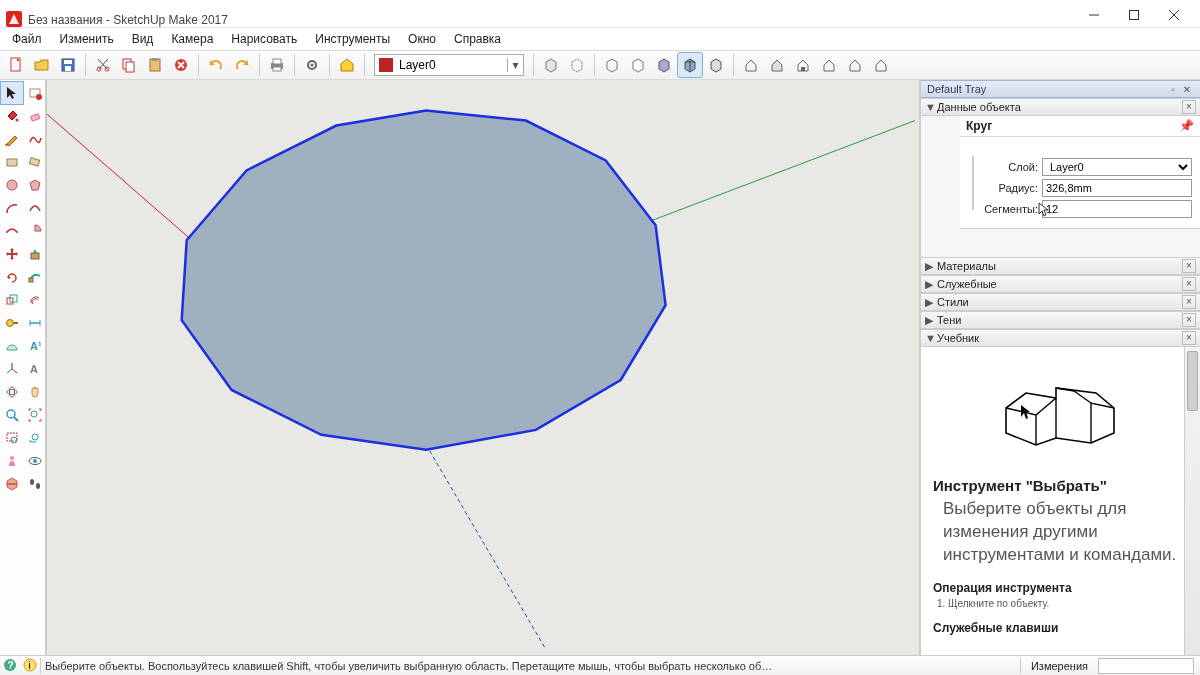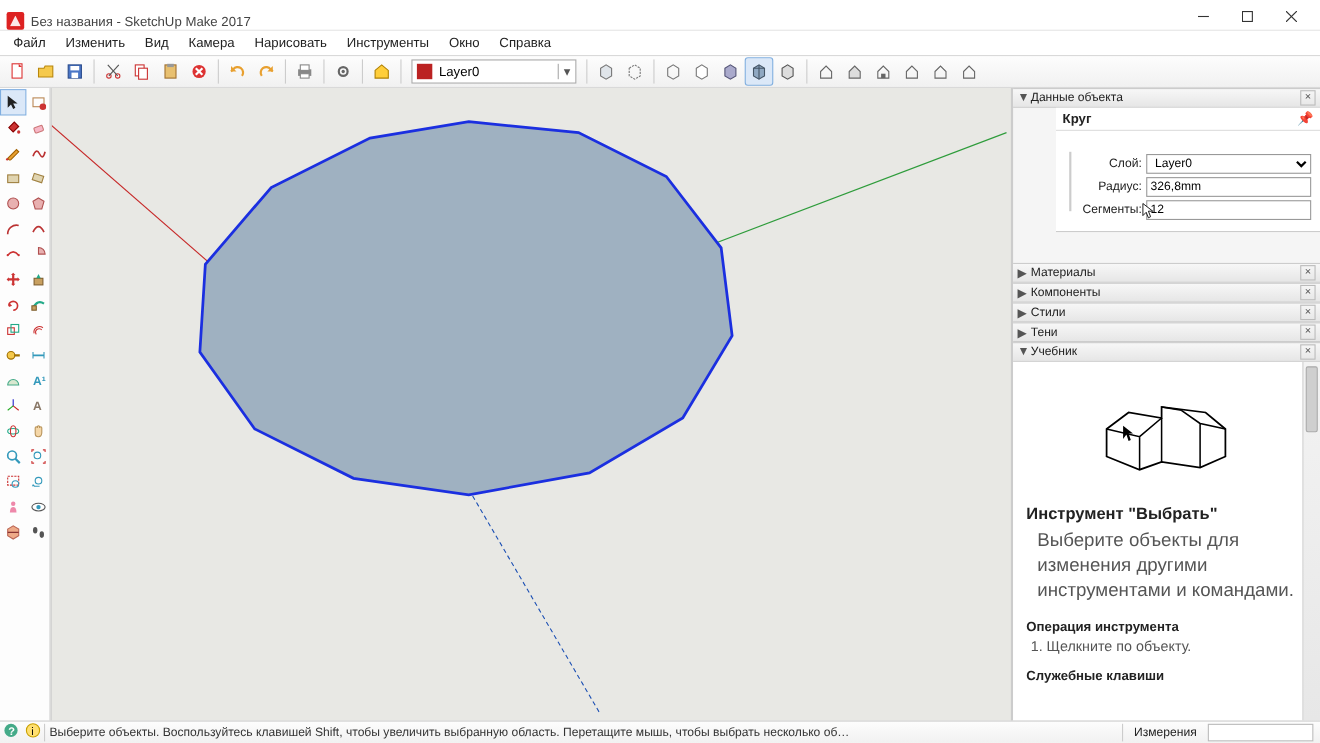--- a/index.html
+++ b/index.html
@@ -50,21 +50,21 @@
 .ef-row { display: flex; align-items: center; margin-bottom: 3px; }
 .ef-row label { width: 62px; font-size: 11px; text-align: right; padding-right: 4px; }
 .ef-row select, .ef-row input { flex: 1; font-size: 11px; border: 1px solid #999; padding: 1px 3px; height: 18px; background:#fff; }
 .instr { background: #fff; flex: 1; padding: 10px 12px; overflow: hidden; position:relative; }
 .instr .scroll { position:absolute; right:0; top:0; bottom:0; width:16px; background:linear-gradient(#f3f3f3,#e7e7e7); border-left:1px solid #ccc; }
 .instr .scroll .thumb { position:absolute; left:2px; right:2px; top:4px; height:60px; background:#cfcfcf; border:1px solid #aaa; border-radius:2px;}
 .instr svg { display:block; margin: 6px auto 14px; }
 .instr h3 { font-size: 15px; font-weight: bold; margin-bottom: 4px; }
 .instr .sub { font-size: 17px; color: #555; margin: 4px 0 14px 10px; line-height: 1.35; }
 .instr .op-h { font-size: 12px; font-weight: bold; margin-bottom: 3px; }
-.instr .op-s { font-size: 13px; color: #555; margin: 0 0 12px 4px; }
+.instr .op-s { font-size: 10px; color: #555; margin: 0 0 12px 4px; }
 
 .statusbar { position: absolute; left:0; right:0; bottom:0; height: 20px; border-top: 1px solid #ccc; background: linear-gradient(#fdfdfd,#f1f1f1); display: flex; align-items: center; font-size: 11px; }
 .statusbar .hint-ic { width: 20px; text-align: center; }
 .statusbar .st { flex: 1; padding: 0 4px; white-space: nowrap; overflow: hidden; text-overflow: ellipsis; color:#333; }
 .statusbar .vsep { width: 1px; height: 16px; background: #ccc; }
 .statusbar .meas-lbl { padding: 0 10px; }
 .statusbar .meas-val { width: 96px; height: 16px; margin-right: 6px; background:#fff; border:1px solid #bbb; }
 
 svg { pointer-events: none; }
 </style>
@@ -477,20 +477,26 @@
   <div class="viewport">
     <svg width="100%" height="100%" viewBox="0 0 874 555">
       <line x1="-50" y1="-20" x2="260" y2="250" stroke="#c62828" stroke-width="1"></line>
       <line x1="870" y1="30" x2="330" y2="235" stroke="#2e9c3b" stroke-width="1"></line>
       <line x1="380" y1="355" x2="500" y2="560" stroke="#1b4fb3" stroke-width="1" stroke-dasharray="4 3"></line>
       <path d="M 380 20 L 480 30 L 560 70 L 610 135 L 620 215 L 575 290 L 490 340 L 380 360 L 275 345 L 185 300 L 135 230 L 140 150 L 200 80 L 290 35 Z" fill="#9fb1c1" stroke="#1b2fe0" stroke-width="2.5"></path>
     </svg>
   </div>
 
   <div class="tray">
+    <div class="tray-header">
+      <span>Default Tray</span>
+      <span class="sp"></span>
+      <span class="ic">▫</span>
+      <span class="ic">✕</span>
+    </div>
 
     <div class="panel-head">
       <span class="tri">▼</span>
       <span class="ttl">Данные объекта</span>
       <span class="x">×</span>
     </div>
     <div class="entity-body">
       <div class="entity-title">
         <span>Круг</span>
         <span class="sp"></span>
@@ -520,21 +526,21 @@
 
     <div style="height:28px"></div>
 
     <div class="panel-head">
       <span class="tri">▶</span>
       <span class="ttl">Материалы</span>
       <span class="x">×</span>
     </div>
     <div class="panel-head">
       <span class="tri">▶</span>
-      <span class="ttl">Компоненты</span>
+      <span class="ttl">Служебные</span>
       <span class="x">×</span>
     </div>
     <div class="panel-head">
       <span class="tri">▶</span>
       <span class="ttl">Стили</span>
       <span class="x">×</span>
     </div>
     <div class="panel-head">
       <span class="tri">▶</span>
       <span class="ttl">Тени</span>

